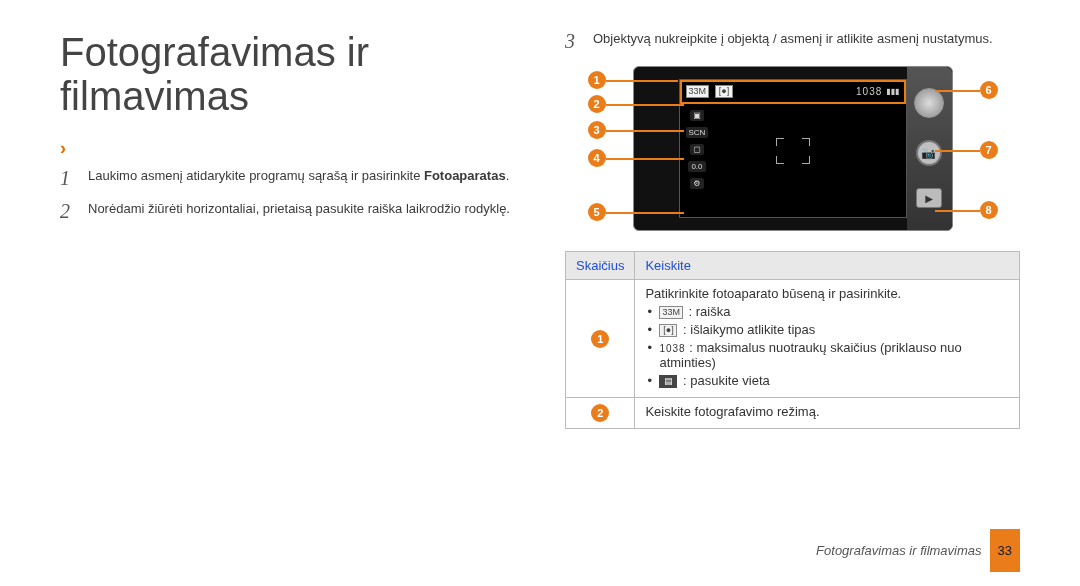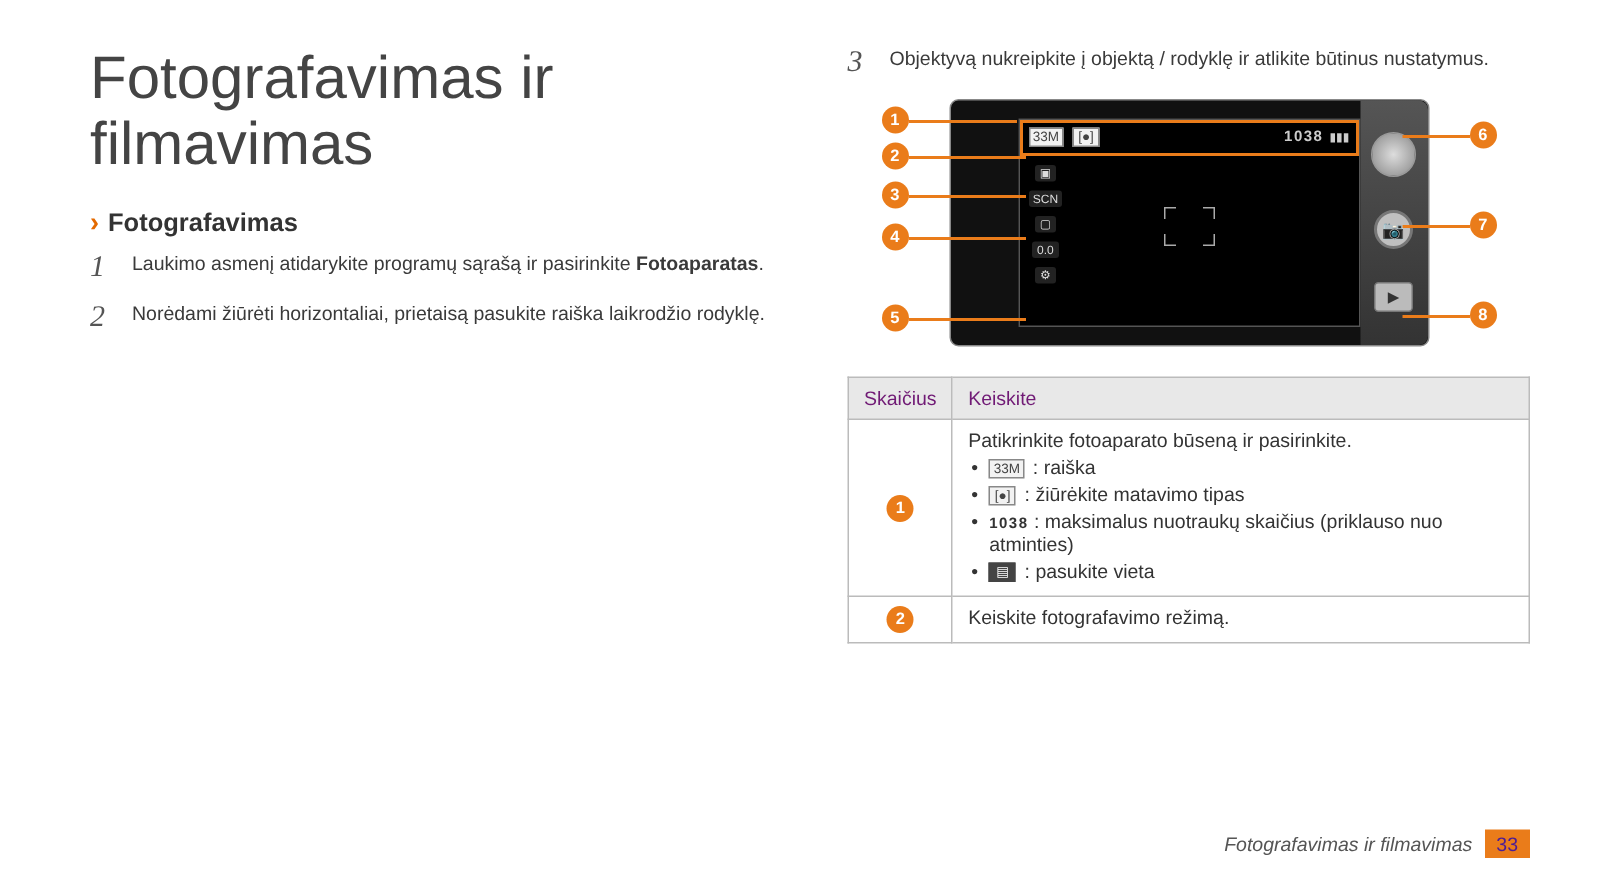--- a/index.html
+++ b/index.html
@@ -99,74 +99,73 @@
     position:absolute; width:18px;height:18px;border-radius:50%;
     background:#ea7c1a;color:#fff;font-size:11px;font-weight:bold;
     display:flex;align-items:center;justify-content:center;
   }
   .leader {
     position:absolute; background:#ea7c1a; height:1.5px;
   }
 
   table { width:100%; border-collapse: collapse; font-size: 13px; }
   th, td { border: 1px solid #bbb; padding: 6px 10px; vertical-align: top; text-align:left; }
-  thead th { background: #e8e8e8; font-weight: normal; color:#701a75; }
+  thead th { background: #e8e8e8; font-weight: normal; color:#1d4ed8; }
   .badge {
     display:inline-flex; width:18px;height:18px;border-radius:50%;
     background:#ea7c1a;color:#fff;font-size:11px;font-weight:bold;
     align-items:center;justify-content:center;
   }
   td ul { list-style:none; margin-top:2px; }
   td ul li { margin:3px 0; padding-left:14px; position:relative; }
   td ul li:before { content:"•"; position:absolute; left:2px; }
   .micro-icon {
     display:inline-block; min-width:18px; padding:0 2px;
     border:1px solid #888; font-size:9px; line-height:11px;
     text-align:center; background:#f2f2f2; color:#444; margin-right:2px;
     vertical-align:middle;
   }
   .micro-icon.solid{ background:#444; color:#fff; border-color:#444;}
-  .tiny { font-size:10px; letter-spacing:1px; font-weight:bold;text-align:center; }
+  .tiny { font-size:10px; letter-spacing:1px; font-weight:normal;text-align:center; }
 
   .footer {
     position:absolute; bottom:14px; right:60px;
     display:flex; align-items:center; gap:8px;
     font-style:italic; font-size:13px; color:#555;
   }
   .pagenum {
-    background:#ea7c1a; color:#4c1d95; font-style:normal;
-    padding:2px 8px; font-size:13px;
+    background:#ea7c1a; color:#0f172a; font-style:normal;
+    padding:14px 8px; font-size:13px;
   }
 </style>
 </head>
 <body>
 
 <div class="columns">
   <div class="col">
     <h1>Fotografavimas ir filmavimas</h1>
     <div class="section-head">
       <span class="chevron">›</span>
-      <h2>Fotografavimas</h2>
     </div>
     <div class="step">
       <div class="stepnum">1</div>
       <p>
         <span>Laukimo asmenį atidarykite programų sąrašą ir pasirinkite </span><span class="bold">Fotoaparatas</span><span>.</span>
       </p>
     </div>
     <div class="step">
       <div class="stepnum">2</div>
       <p>Norėdami žiūrėti horizontaliai, prietaisą pasukite raiška laikrodžio rodyklę.</p>
     </div>
   </div>
 
   <div class="col">
     <div class="step">
       <div class="stepnum">3</div>
-      <p>Objektyvą nukreipkite į objektą / rodyklę ir atlikite būtinus nustatymus.</p>
+      <p>Objektyvą nukreipkite į objektą / asmenį ir atlikite asmenį nustatymus.</p>
     </div>
 
     <div class="figure">
       <div class="camera-body">
         <div class="screen">
           <div class="status-bar">
             <div class="status-left">
               <span class="micro-icon">33M</span>
               <span class="micro-icon">[●]</span>
             </div>
@@ -224,21 +223,21 @@
       </thead>
       <tbody>
         <tr>
           <td style="text-align:center; vertical-align:middle;">
             <span class="badge">1</span>
           </td>
           <td>
             <span>Patikrinkite fotoaparato būseną ir pasirinkite.</span>
             <ul>
               <li><span class="micro-icon">33M</span><span> : raiška</span></li>
-              <li><span class="micro-icon">[●]</span><span> : žiūrėkite matavimo tipas</span></li>
+              <li><span class="micro-icon">[●]</span><span> : išlaikymo atlikite tipas</span></li>
               <li><span class="tiny">1038</span><span> : maksimalus nuotraukų skaičius (priklauso nuo atminties)</span></li>
               <li><span class="micro-icon solid">▤</span><span> : pasukite vieta</span></li>
             </ul>
           </td>
         </tr>
         <tr>
           <td style="text-align:center;"><span class="badge">2</span></td>
           <td><span>Keiskite fotografavimo režimą.</span></td>
         </tr>
       </tbody>

